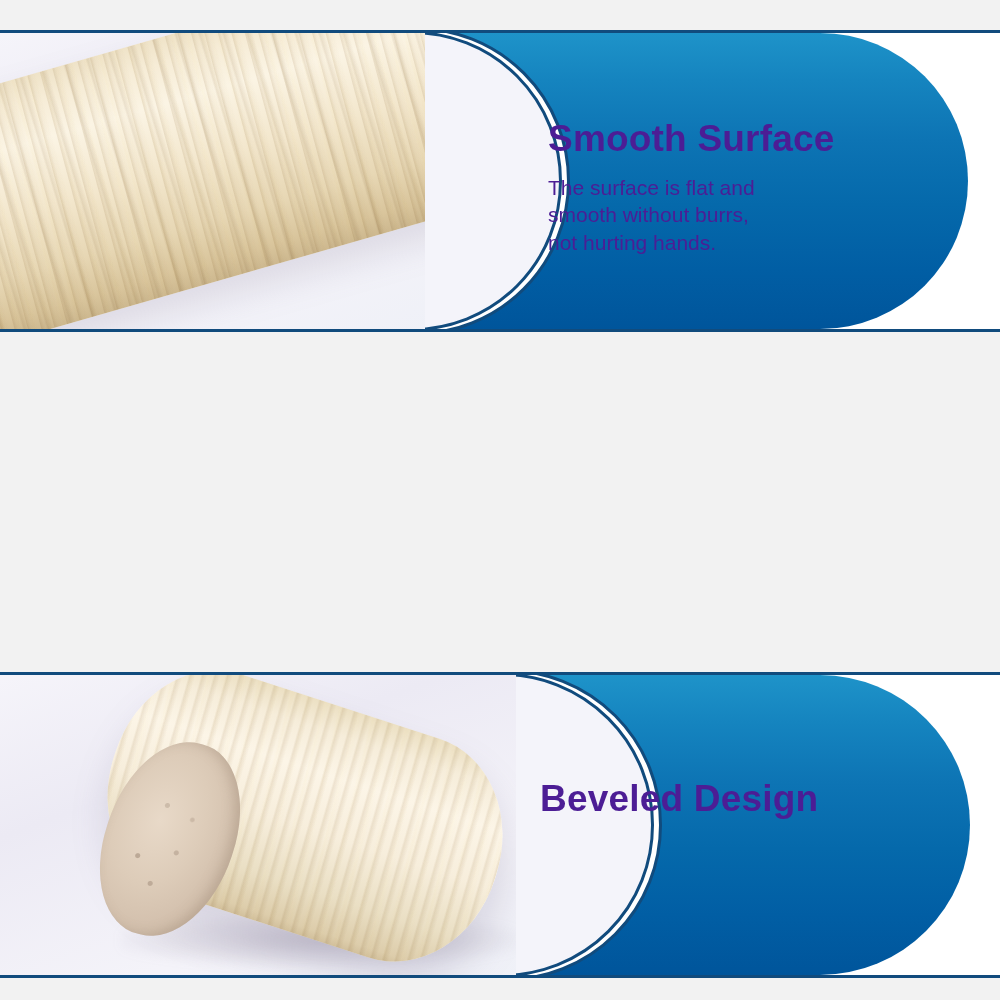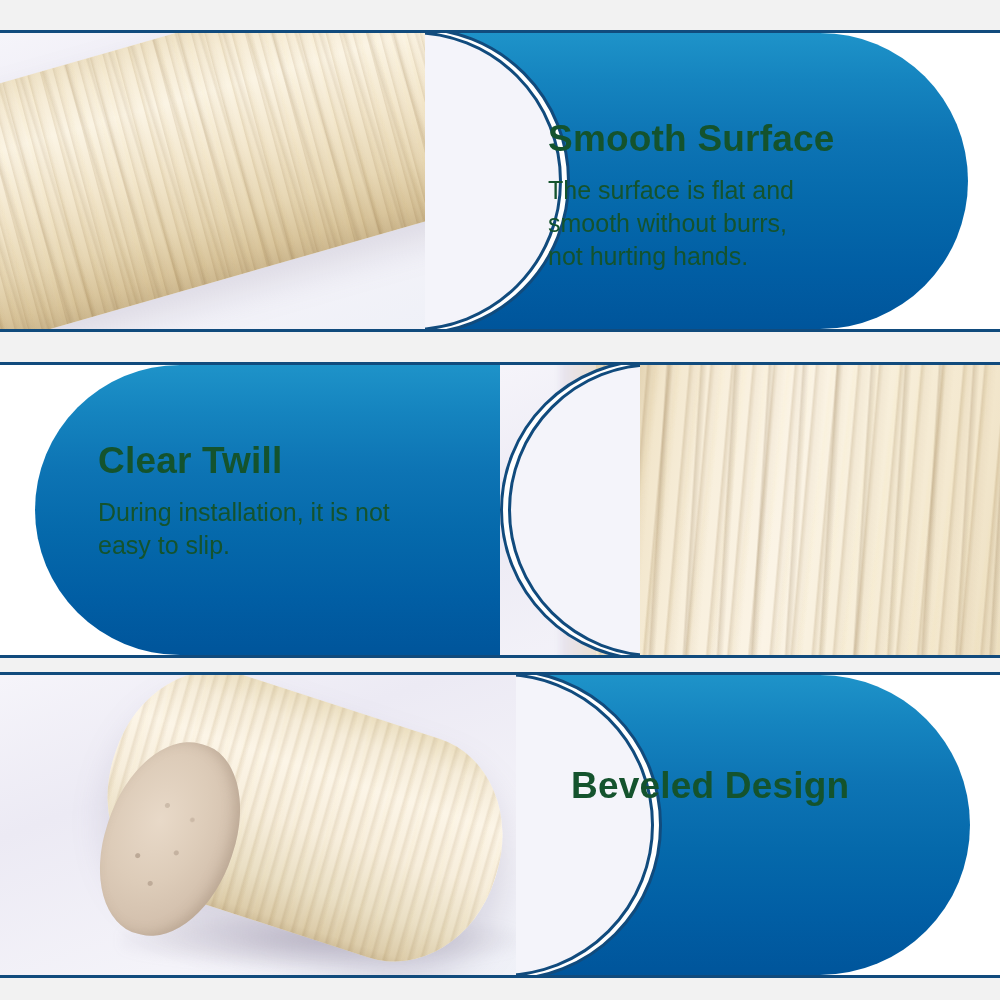--- a/index.html
+++ b/index.html
@@ -292,32 +292,32 @@
     border-radius: 0 156px 156px 0;
   }
   .seam-left .seam-fill {
     right: -150px;
     border-radius: 156px 0 0 156px;
   }
 
   
   .copy {
     position: absolute;
-    color: #14532d;
+    color: #4c1d95;
   }
   .heading {
     font-size: 37px;
     font-weight: bold;
     letter-spacing: .2px;
     line-height: 1.1;
     margin: 0 0 14px 0;
     white-space: nowrap;
   }
   .body-text {
-    font-size: 25px;
+    font-size: 21px;
     font-weight: normal;
     line-height: 1.32;
     margin: 0;
     white-space: pre-line;
   }
 
   
   #band-1 { top: 30px;  height: 302px; }
   #band-1 .photo { left: 0; width: 470px; }
   #band-1 .pill  { left: 430px; right: 32px; }
@@ -327,21 +327,21 @@
   #band-2 { top: 362px; height: 296px; }
   #band-2 .photo { left: 500px; right: 0; }
   #band-2 .pill  { left: 35px; right: 380px; }
   #band-2 .seam  { left: 500px; }
   #band-2 .copy  { left: 98px; top: 76px; }
 
   #band-3 { top: 672px; height: 306px; }
   #band-3 .photo { left: 0; width: 560px; }
   #band-3 .pill  { left: 520px; right: 30px; }
   #band-3 .seam  { left: 512px; }
-  #band-3 .copy  { left: 540px; top: 91px; margin-left: 31px; }
+  #band-3 .copy  { left: 540px; top: 104px; }
 </style>
 </head>
 <body>
 
 <div class="infographic">
 
   <section class="band" id="band-1">
 
     <div class="photo">
       <div class="photo-bg"></div>
@@ -361,45 +361,20 @@
     </div>
 
     <div class="copy">
       <h2 class="heading">Smooth Surface</h2>
       <p class="body-text">The surface is flat and
 smooth without burrs,
 not hurting hands.</p>
     </div>
   </section>
 
-  <section class="band" id="band-2">
-
-    <div class="pill pill-left"></div>
-
-    <div class="photo">
-      <div class="photo-bg"></div>
-      <div class="grain-edge"></div>
-      <div class="grain-block"></div>
-    </div>
-
-    <div class="seam seam-left">
-      <div class="seam-ring"></div>
-      <div class="seam-fill"></div>
-    </div>
-
-    <div class="photo" style="left:640px;right:0;">
-      <div class="grain-block" style="left:0;right:-40px;"></div>
-    </div>
-
-    <div class="copy">
-      <h2 class="heading">Clear Twill</h2>
-      <p class="body-text">During installation, it is not
-easy to slip.</p>
-    </div>
-  </section>
 
   <section class="band" id="band-3">
 
     <div class="photo">
       <div class="photo-bg"></div>
       <div class="dowel-shadow"></div>
       <div class="dowel-end"></div>
       <div class="dowel-face"></div>
     </div>
 

